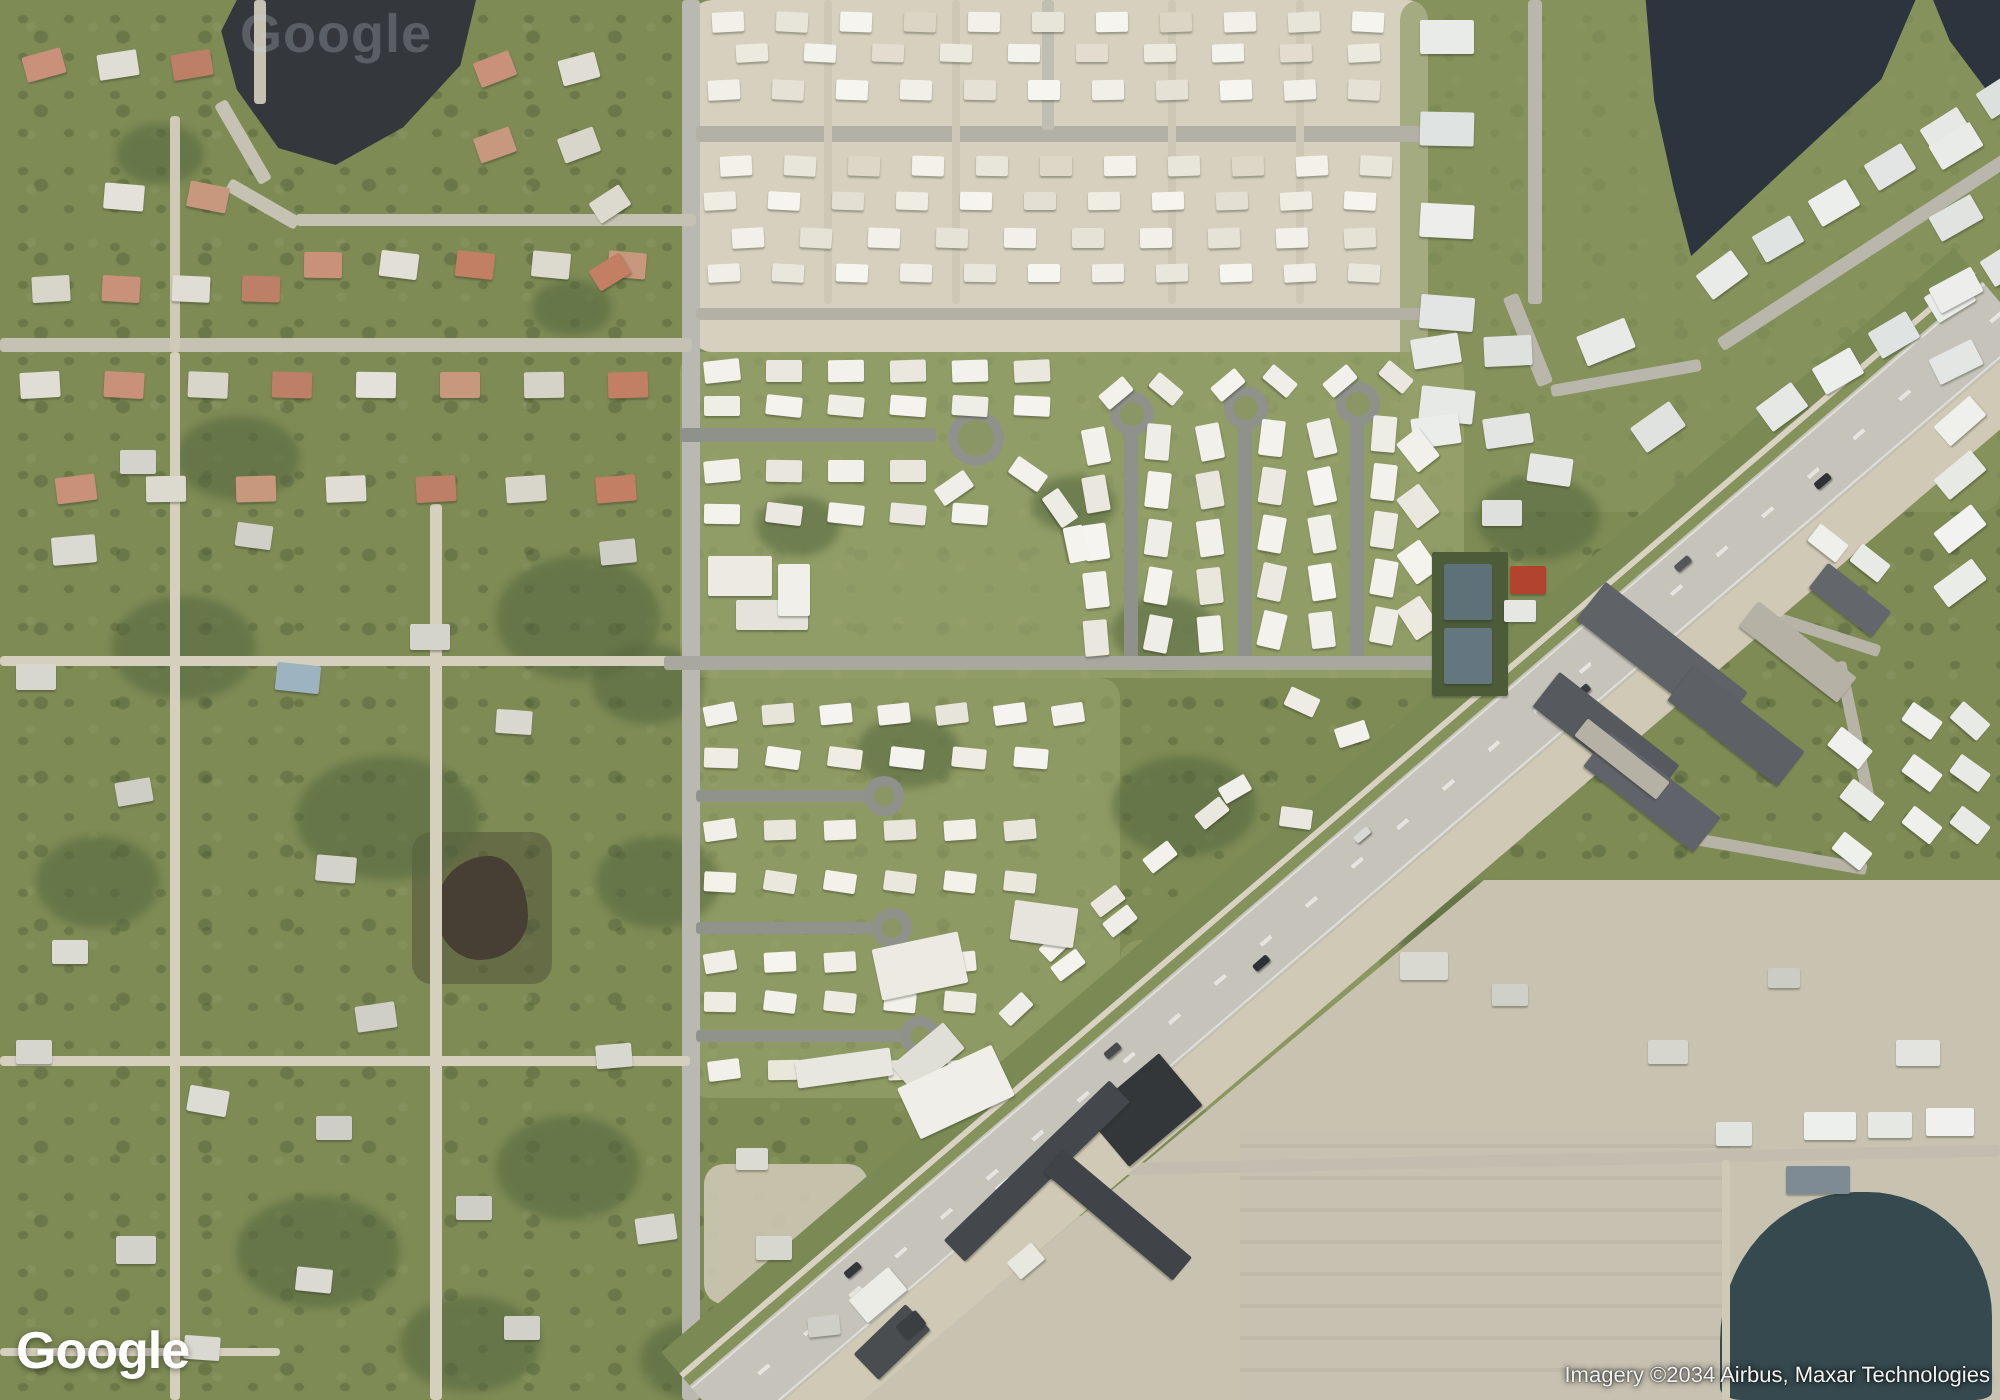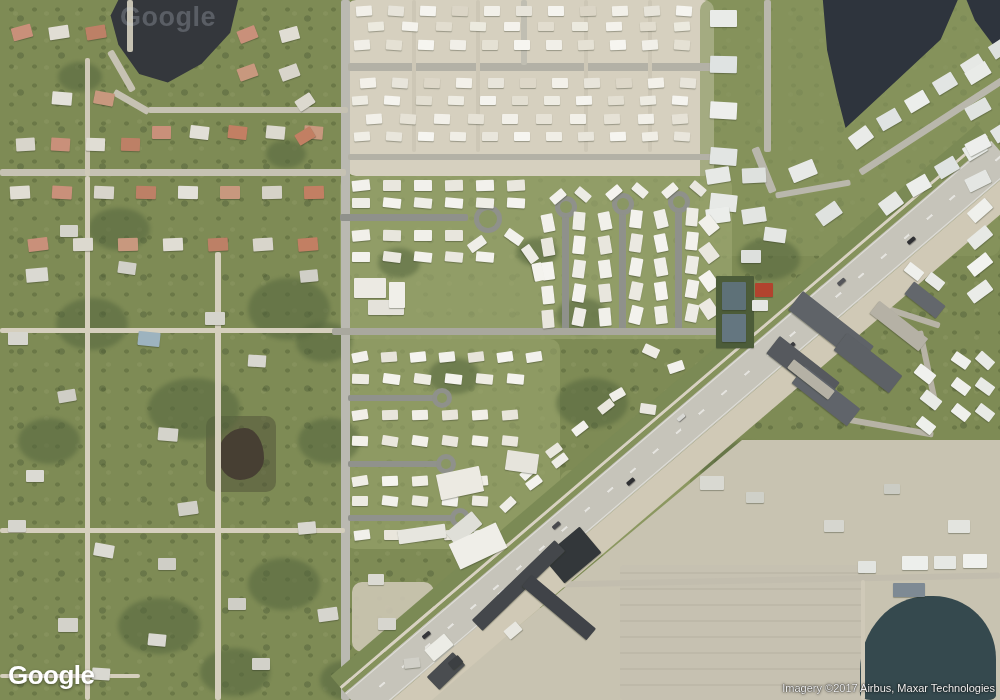--- a/index.html
+++ b/index.html
@@ -477,14 +477,14 @@
     <div class="bld" style="left: 205px; top: 312px; width: 20px; height: 13px; background: rgb(213, 212, 204); transform: none;"></div>
     <div class="bld" style="left: 300px; top: 270px; width: 18px; height: 12px; background: rgb(208, 207, 199); transform: rotate(-6deg);"></div>
     <div class="bld" style="left: 138px; top: 332px; width: 22px; height: 14px; background: rgb(157, 179, 191); transform: rotate(6deg);"></div>
     <div class="bld" style="left: 248px; top: 355px; width: 18px; height: 12px; background: rgb(216, 215, 208); transform: rotate(4deg);"></div>
     <div class="bld" style="left: 60px; top: 225px; width: 18px; height: 12px; background: rgb(212, 211, 203); transform: none;"></div>
     <div class="bld" style="left: 378px; top: 618px; width: 18px; height: 12px; background: rgb(215, 214, 207); transform: none;"></div>
     <div class="bld" style="left: 404px; top: 658px; width: 16px; height: 10px; background: rgb(208, 207, 199); transform: rotate(-6deg);"></div>
     <div class="bld" style="left: 368px; top: 574px; width: 16px; height: 11px; background: rgb(219, 218, 211); transform: none;"></div>
     <div id="watermark">Google</div>
     <div id="logo">Google</div>
-    <div id="attrib">Imagery ©2017 Airbus, Maxar Technologies</div>
+    <div id="attrib">Imagery ©2034 Airbus, Maxar Technologies</div>
   </div>
 
 </body></html>

